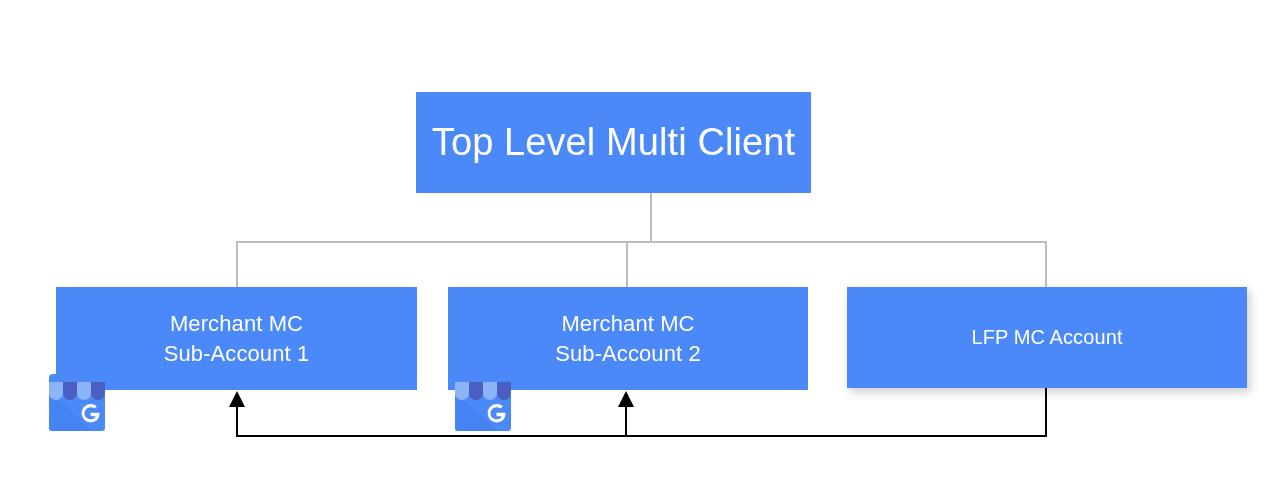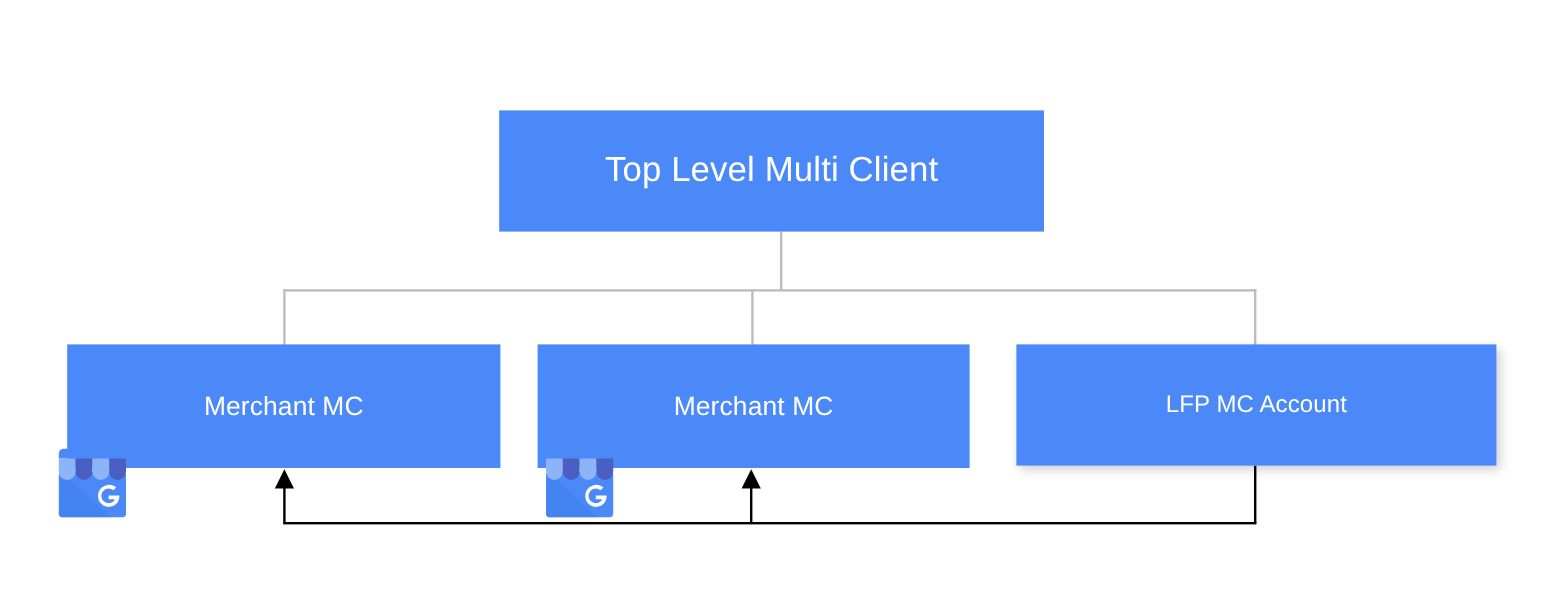--- a/index.html
+++ b/index.html
@@ -33,23 +33,23 @@
     letter-spacing: 0.1px;
   }
   .node .line {
     display: block;
     white-space: nowrap;
   }
 
   #node-mca {
     left: 416px;
     top: 92px;
-    width: 454px;
+    width: 395px;
     height: 101px;
-    font-size: 29px;
+    font-size: 38px;
   }
   #node-sub1 {
     left: 56px;
     top: 287px;
     width: 361px;
     height: 103px;
     font-size: 22px;
   }
   #node-sub2 {
     left: 448px;
@@ -124,24 +124,26 @@
   <div class="blk-seg" id="feed-riser-2"></div>
   <div class="arrowhead" id="arrowhead-1"></div>
   <div class="arrowhead" id="arrowhead-2"></div>
 
   <div class="node" id="node-mca">
     <span class="line">Top Level Multi Client</span>
   </div>
 
   <div class="node" id="node-sub1">
     <span class="line">Merchant MC</span>
+    <span class="line">Sub-Account 1</span>
   </div>
 
   <div class="node" id="node-sub2">
     <span class="line">Merchant MC</span>
+    <span class="line">Sub-Account 2</span>
   </div>
 
   <div class="node" id="node-lfp">
     <span class="line">LFP MC Account</span>
   </div>
 
   <svg class="gbp-icon" id="gbp-icon-1" viewBox="0 0 74 70">
     <rect x="9" y="27" width="56" height="38" rx="3" fill="#4a89f7"></rect>
     <path d="M11 27 L52 65 L12 65 A3 3 0 0 1 9 62 Z" fill="#4080ef" opacity="0.55"></path>
     <path d="M9 12 A4 4 0 0 1 13 8 L61 8 A4 4 0 0 1 65 12 L65 16 L9 16 Z" fill="#4a89f7"></path>

